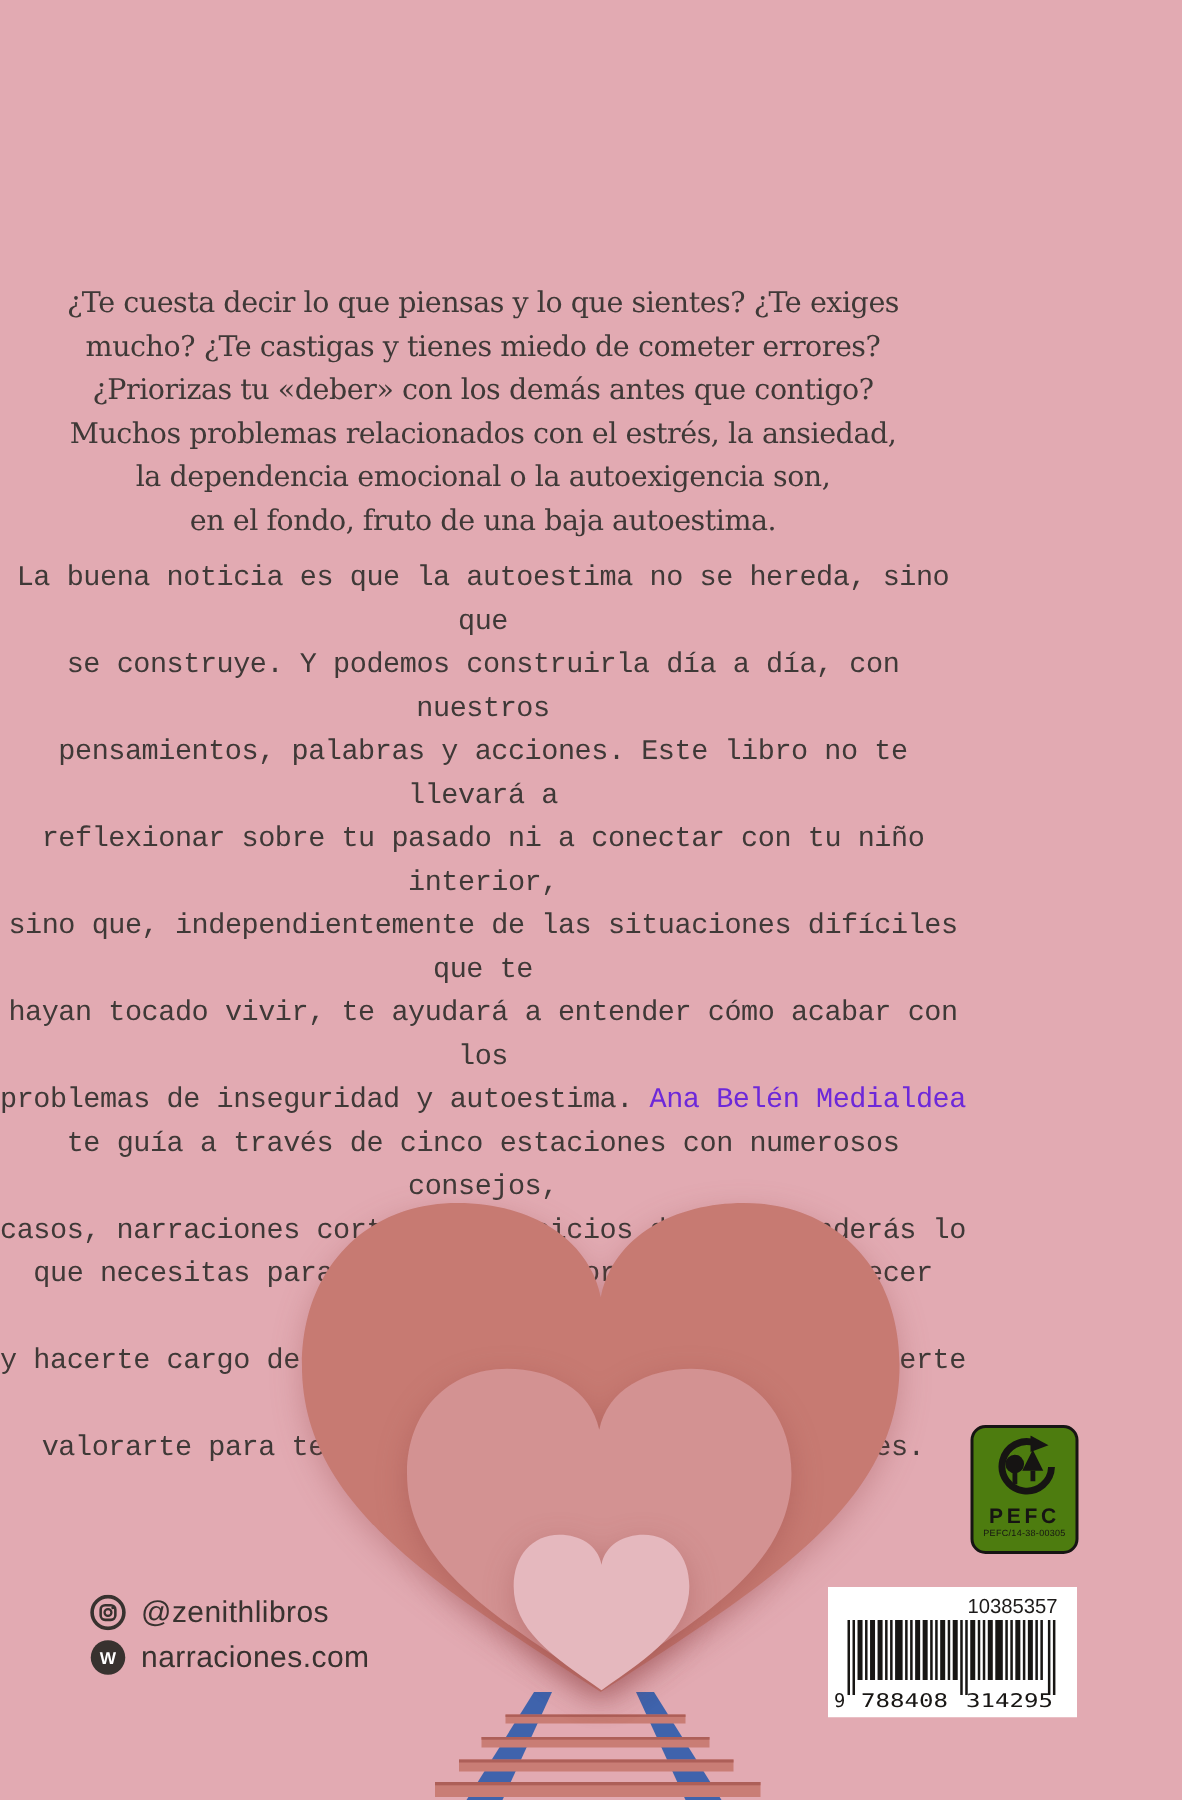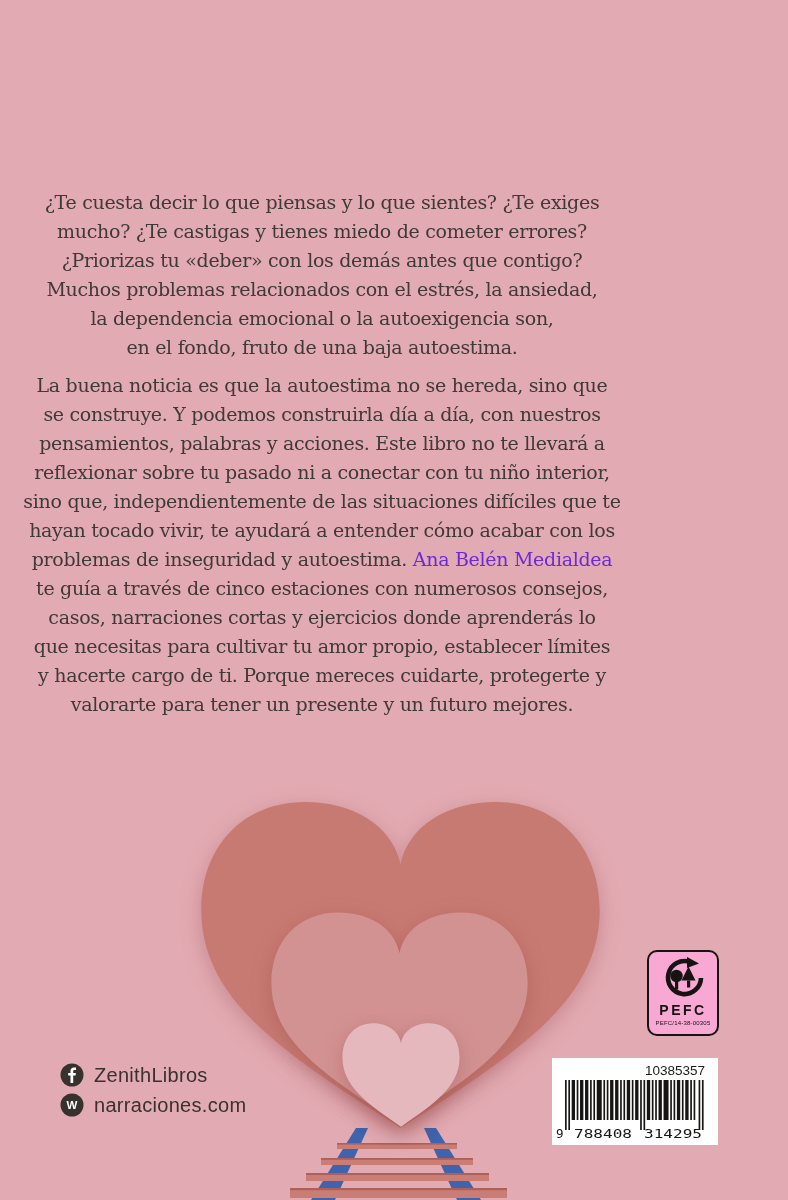--- a/index.html
+++ b/index.html
@@ -12,37 +12,37 @@
   }
   .syn{
     position:absolute;left:0;width:644px;margin:0;
     text-align:center;
     white-space:pre-line;
     font-size:19px;line-height:29px;
     letter-spacing:-0.3px;
     color:#3f3937;
   }
   .syn1{top:188px;}
-  .syn2{top:371px;}
+  .syn2{top:371px;font-family:Liberation Mono, monospace;}
   .author{color:#6d28d9;}
   .art{position:absolute;left:0;top:780px;}
   .heart{filter:drop-shadow(0 6px 10px rgba(140,60,60,0.30));}
   
   .social{
     position:absolute;left:60px;top:1063px;
     display:flex;flex-direction:column;gap:6px;
     font-family:"Liberation Sans", sans-serif;
     font-size:20px;color:#38322f;letter-spacing:0.3px;
   }
   .social-row{display:flex;align-items:center;gap:10px;height:24px;}
   .social-row svg{display:block;}
   
   .pefc{
     position:absolute;left:647px;top:950px;width:72px;height:86px;
-    background:#f9a8d4;border:2.5px solid #161413;border-radius:10px;
+    background:#4d7c0f;border:2.5px solid #161413;border-radius:10px;
     box-sizing:border-box;
     display:flex;flex-direction:column;align-items:center;
     font-family:"Liberation Sans", sans-serif;
   }
   .pefc-name{font-size:14px;font-weight:bold;letter-spacing:2.5px;color:#161413;margin-top:-1px;}
   .pefc-cert{font-size:6px;color:#161413;margin-top:2px;letter-spacing:0.2px;}
   
   .barcode{
     position:absolute;left:552px;top:1058px;width:166px;height:71px;
     background:#ffffff;
@@ -97,24 +97,26 @@
     </g>
 
     <use href="#heartShape" class="heart" x="193" y="18" width="415" height="334" fill="#c77a72"></use>
     <use href="#heartShape" class="heart" x="266" y="130" width="267" height="216" fill="#d39292"></use>
     <use href="#heartShape" class="heart" x="340" y="242" width="122" height="106" fill="#e5b8be"></use>
   </svg>
 
   <div class="social">
     <div class="social-row">
       <svg width="24" height="24" viewBox="0 0 24 24">
-        <circle cx="12" cy="12" r="11.5" fill="#38322f"></circle>
-        <path d="M13.2,20 L13.2,12.6 L15.6,12.6 L15.9,9.9 L13.2,9.9 L13.2,8.2 C13.2,7.4 13.6,6.9 14.6,6.9 L16,6.9 L16,4.5 C15.6,4.45 14.8,4.4 14,4.4 C11.9,4.4 10.5,5.6 10.5,7.9 L10.5,9.9 L8.2,9.9 L8.2,12.6 L10.5,12.6 L10.5,20 Z" fill="#ffffff"></path>
+        <circle cx="12" cy="12" r="10.6" fill="none" stroke="#38322f" stroke-width="2.4"></circle>
+        <rect x="7.1" y="7.1" width="9.8" height="9.8" rx="3" fill="none" stroke="#38322f" stroke-width="1.7"></rect>
+        <circle cx="12" cy="12" r="2.3" fill="none" stroke="#38322f" stroke-width="1.5"></circle>
+        <circle cx="15.2" cy="8.8" r="1" fill="#38322f"></circle>
       </svg>
-      <span>ZenithLibros</span>
+      <span>@zenithlibros</span>
     </div>
     <div class="social-row">
       <svg width="24" height="24" viewBox="0 0 24 24">
         <circle cx="12" cy="12" r="11.5" fill="#38322f"></circle>
         <text x="12" y="16.4" text-anchor="middle" font-family="Liberation Sans, sans-serif" font-size="11.5" font-weight="bold" fill="#ffffff">W</text>
       </svg>
       <span>narraciones.com</span>
     </div>
   </div>
 

